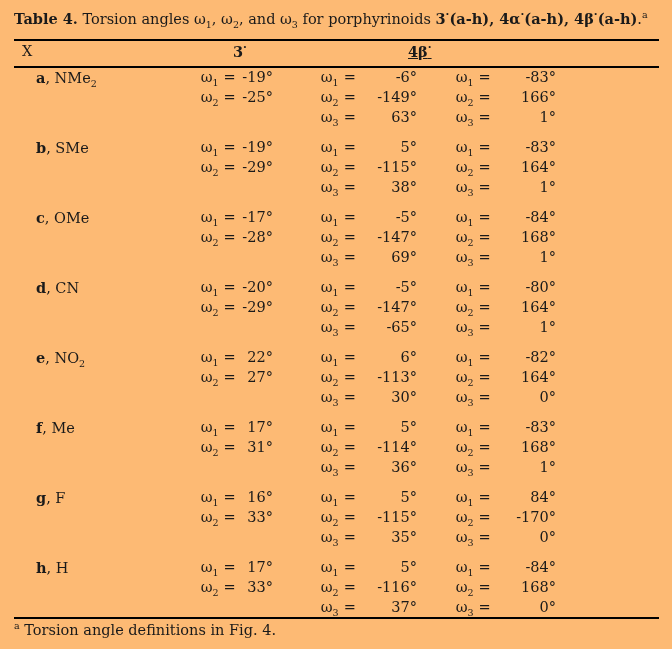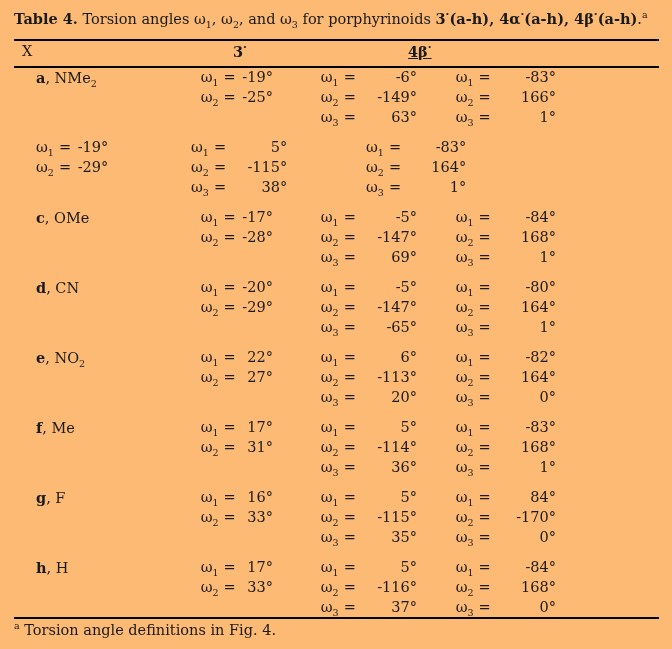--- a/index.html
+++ b/index.html
@@ -60,20 +60,21 @@
           <div class="line"><span class="omega">ω<sub>2</sub></span><span class="eq">=</span><span class="num">-149</span><span class="deg">°</span></div>
           <div class="line"><span class="omega">ω<sub>3</sub></span><span class="eq">=</span><span class="num">63</span><span class="deg">°</span></div>
         </div>
         <div class="cell c3">
           <div class="line"><span class="omega">ω<sub>1</sub></span><span class="eq">=</span><span class="num">-83</span><span class="deg">°</span></div>
           <div class="line"><span class="omega">ω<sub>2</sub></span><span class="eq">=</span><span class="num">166</span><span class="deg">°</span></div>
           <div class="line"><span class="omega">ω<sub>3</sub></span><span class="eq">=</span><span class="num">1</span><span class="deg">°</span></div>
         </div>
       </div>
       <div class="trow">
+        <div class="cell c0"><span class="b">b</span><span>, SMe</span></div>
         <div class="cell c1">
           <div class="line"><span class="omega">ω<sub>1</sub></span><span class="eq">=</span><span class="num">-19</span><span class="deg">°</span></div>
           <div class="line"><span class="omega">ω<sub>2</sub></span><span class="eq">=</span><span class="num">-29</span><span class="deg">°</span></div>
         </div>
         <div class="cell c2">
           <div class="line"><span class="omega">ω<sub>1</sub></span><span class="eq">=</span><span class="num">5</span><span class="deg">°</span></div>
           <div class="line"><span class="omega">ω<sub>2</sub></span><span class="eq">=</span><span class="num">-115</span><span class="deg">°</span></div>
           <div class="line"><span class="omega">ω<sub>3</sub></span><span class="eq">=</span><span class="num">38</span><span class="deg">°</span></div>
         </div>
         <div class="cell c3">
@@ -118,21 +119,21 @@
       </div>
       <div class="trow">
         <div class="cell c0"><span class="b">e</span><span>, NO</span><sub>2</sub></div>
         <div class="cell c1">
           <div class="line"><span class="omega">ω<sub>1</sub></span><span class="eq">=</span><span class="num">22</span><span class="deg">°</span></div>
           <div class="line"><span class="omega">ω<sub>2</sub></span><span class="eq">=</span><span class="num">27</span><span class="deg">°</span></div>
         </div>
         <div class="cell c2">
           <div class="line"><span class="omega">ω<sub>1</sub></span><span class="eq">=</span><span class="num">6</span><span class="deg">°</span></div>
           <div class="line"><span class="omega">ω<sub>2</sub></span><span class="eq">=</span><span class="num">-113</span><span class="deg">°</span></div>
-          <div class="line"><span class="omega">ω<sub>3</sub></span><span class="eq">=</span><span class="num">20</span><span class="deg">°</span></div>
+          <div class="line"><span class="omega">ω<sub>3</sub></span><span class="eq">=</span><span class="num">30</span><span class="deg">°</span></div>
         </div>
         <div class="cell c3">
           <div class="line"><span class="omega">ω<sub>1</sub></span><span class="eq">=</span><span class="num">-82</span><span class="deg">°</span></div>
           <div class="line"><span class="omega">ω<sub>2</sub></span><span class="eq">=</span><span class="num">164</span><span class="deg">°</span></div>
           <div class="line"><span class="omega">ω<sub>3</sub></span><span class="eq">=</span><span class="num">0</span><span class="deg">°</span></div>
         </div>
       </div>
       <div class="trow">
         <div class="cell c0"><span class="b">f</span><span>, Me</span></div>
         <div class="cell c1">

